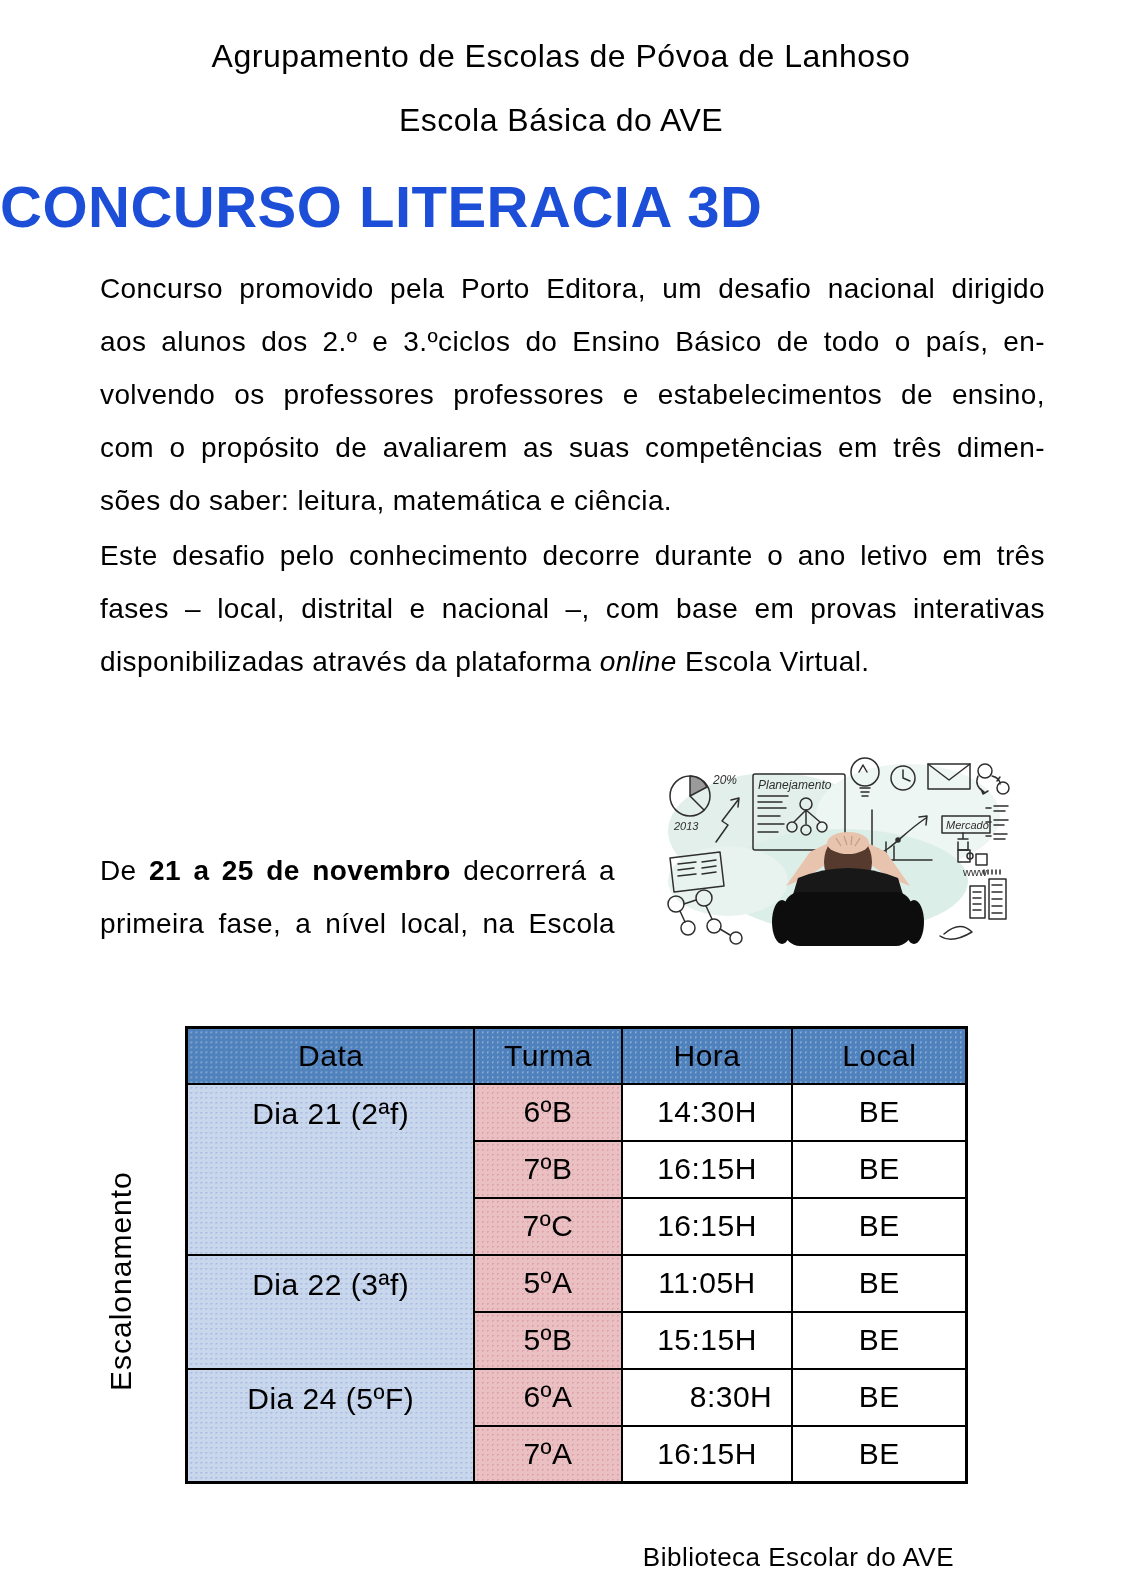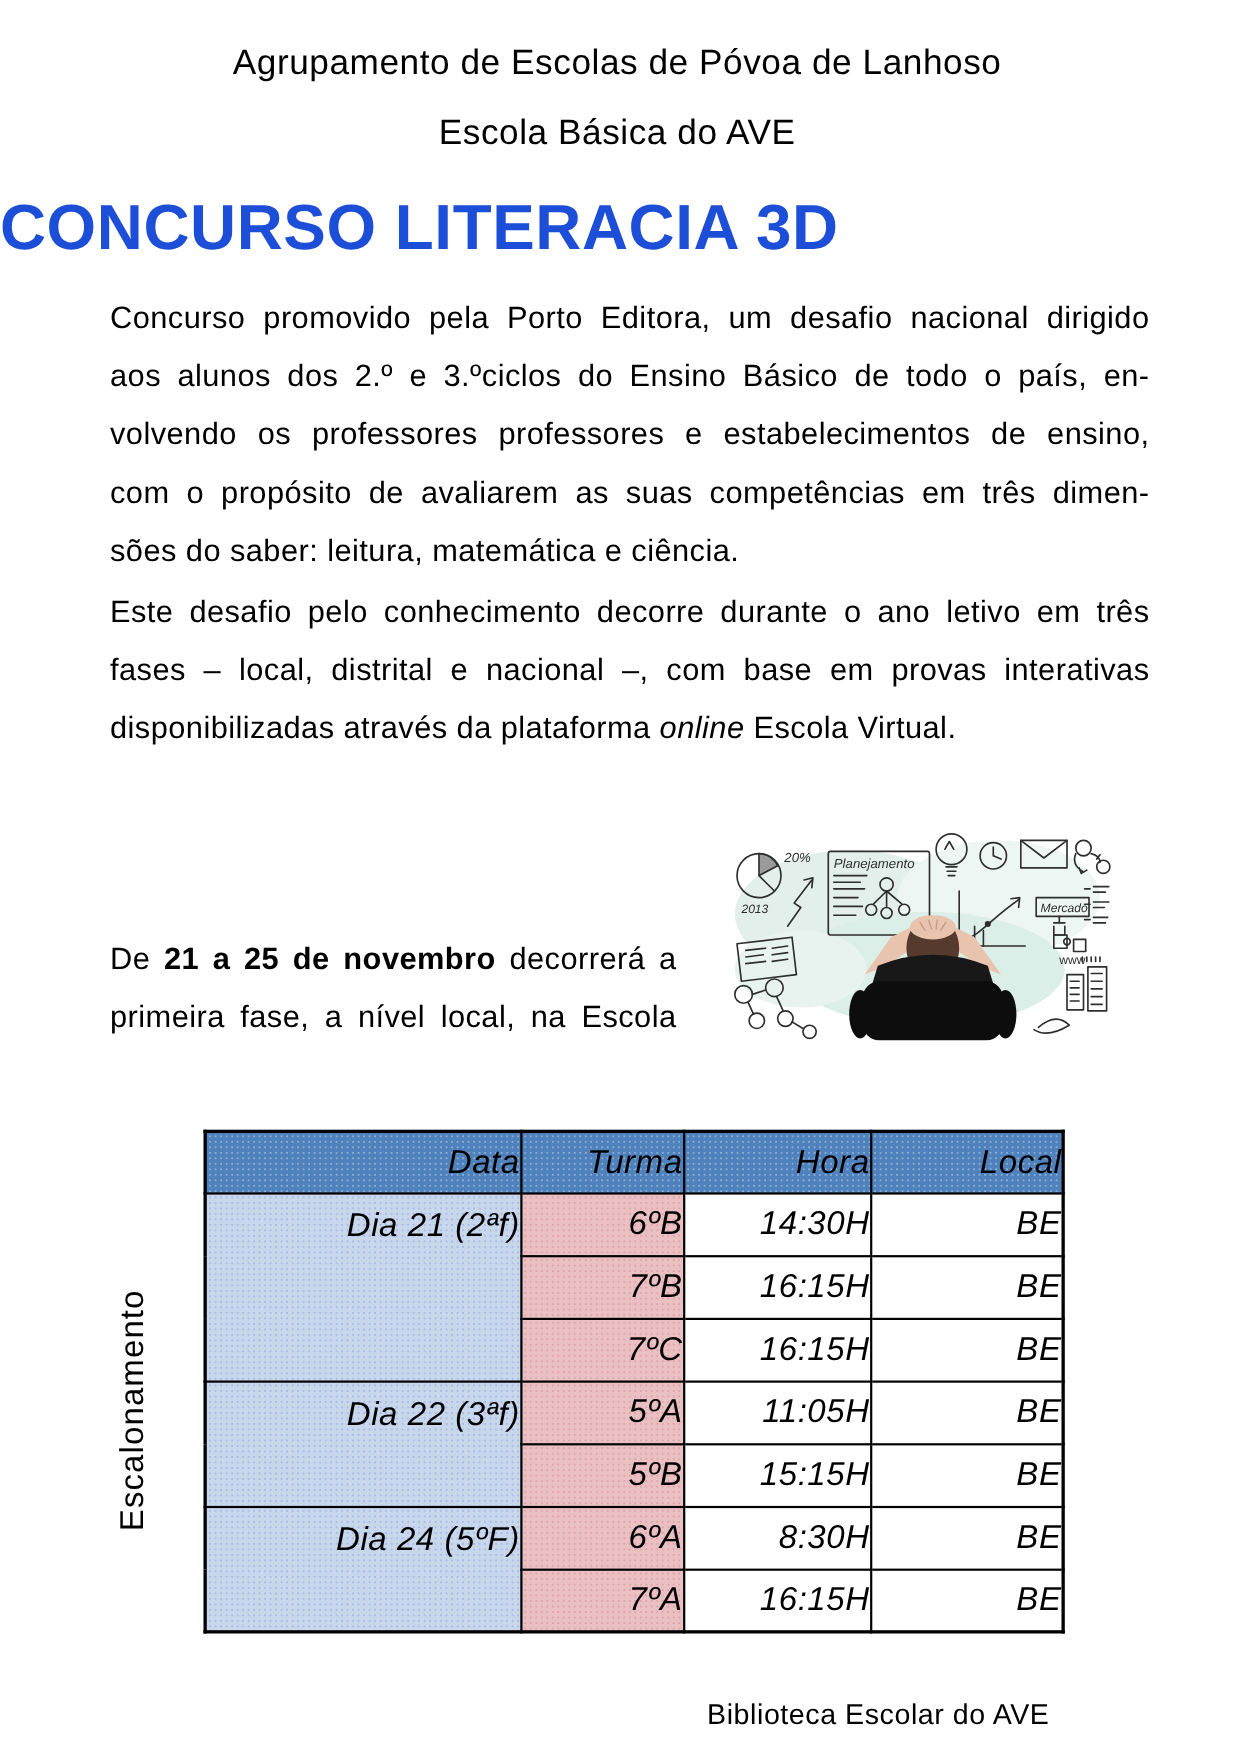--- a/index.html
+++ b/index.html
@@ -67,24 +67,23 @@
   table.sched {
     border-collapse:collapse;
     margin-left:185px;
     border:3px solid #000;
     table-layout:fixed;
   }
   .sched th, .sched td {
     border:2px solid #000;
     font-size:30px;
     font-weight:normal;
-    text-align:right;
+    text-align:center;
     padding:0 0 0 1px;
     letter-spacing:0.5px;
-    font-style:italic;
   }
   .sched th {
     height:56px;
     background-color:#4f81bd;
     background-image:radial-gradient(rgba(255,255,255,0.35) 1px, transparent 1px);
     background-size:5px 5px;
   }
   .sched td { height:57px; }
   .sched col.c-data  { width:287px; }
   .sched col.c-turma { width:148px; }

